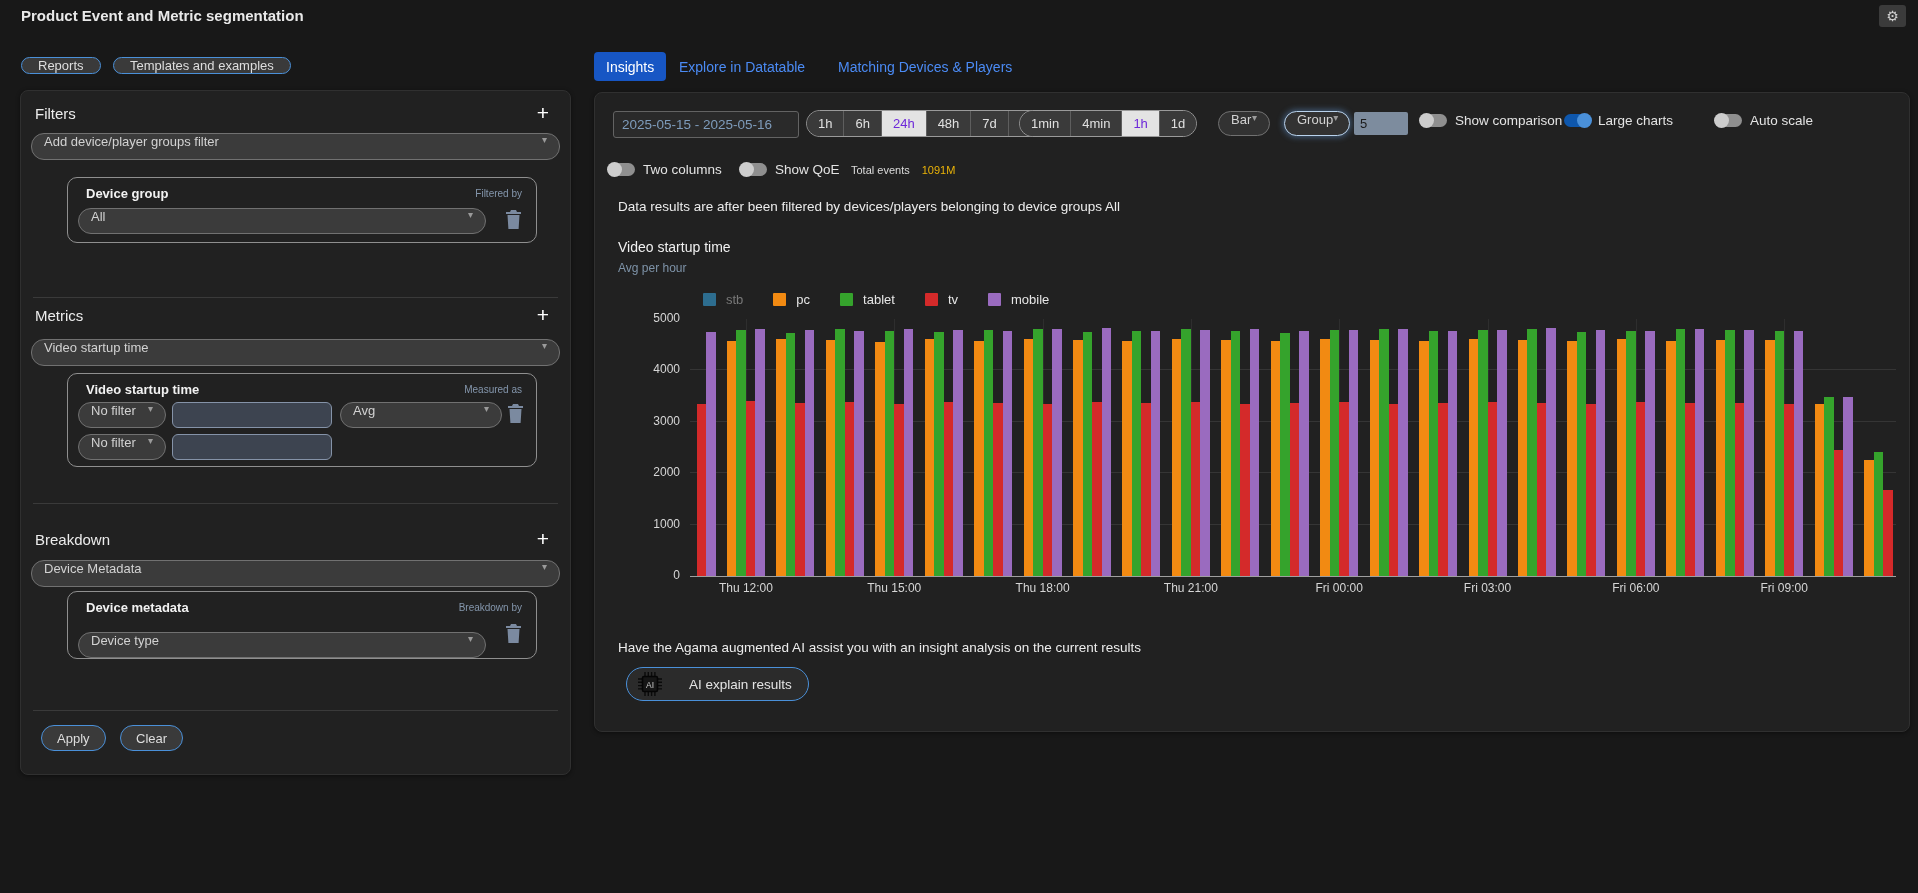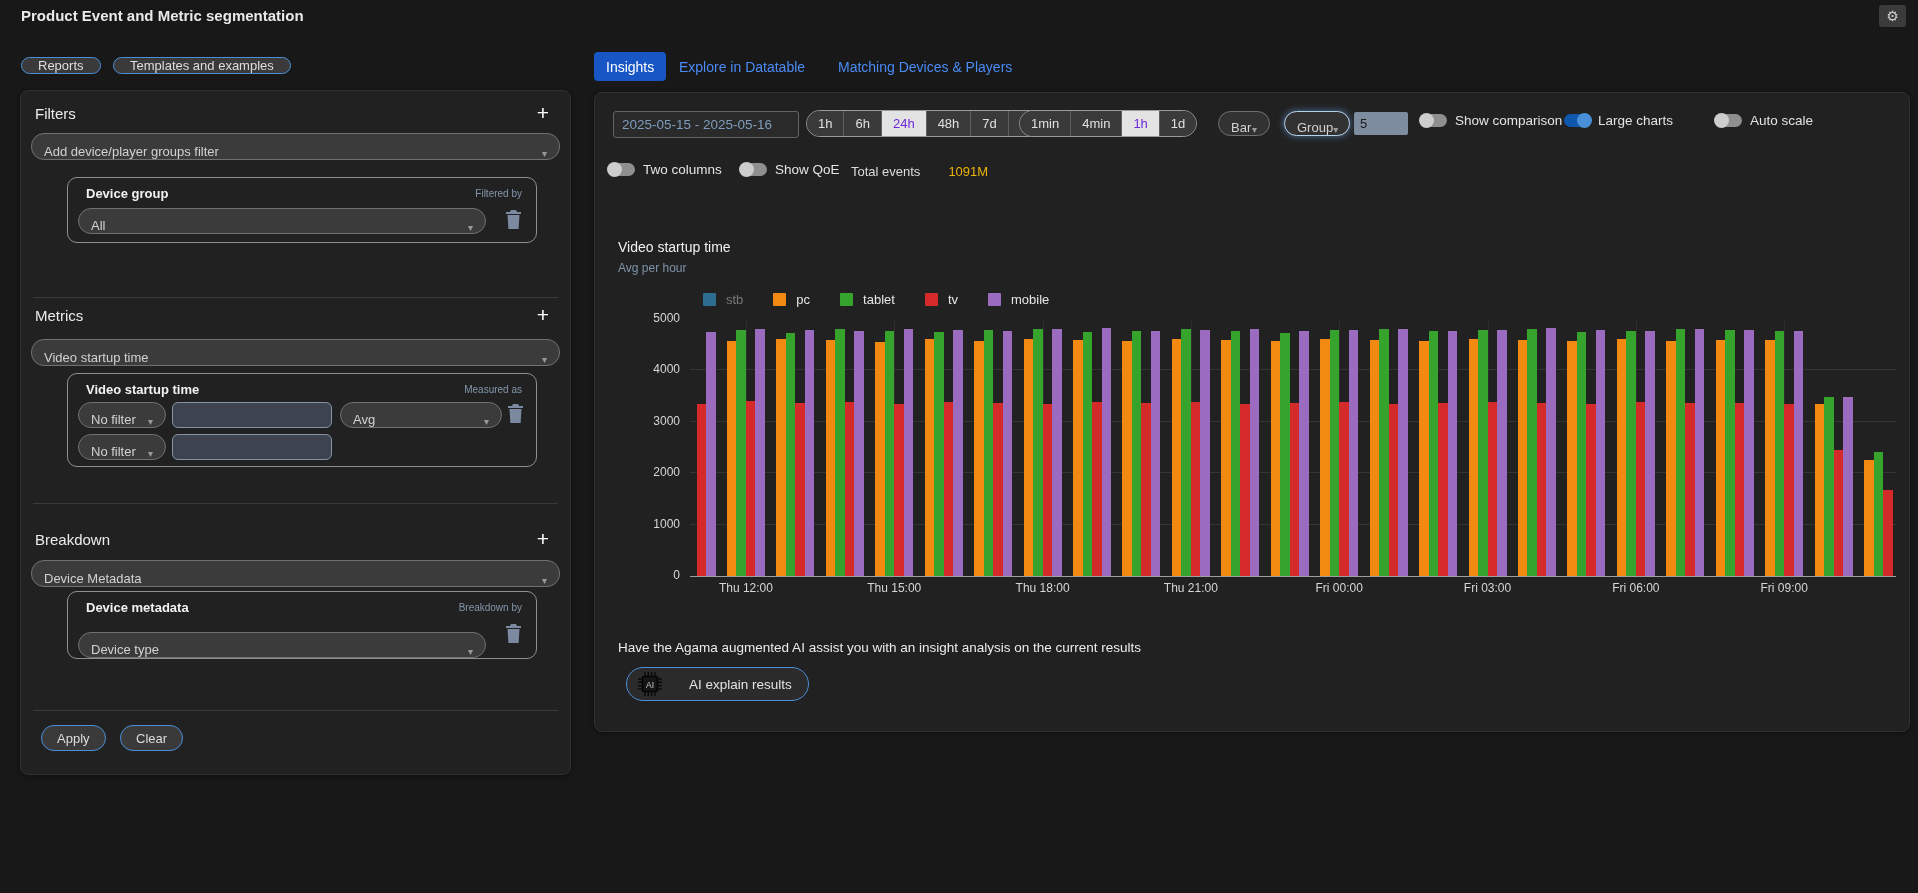--- a/index.html
+++ b/index.html
@@ -4,21 +4,21 @@
 <style>
   html,body{margin:0;padding:0}
   body{
     width:1918px;height:893px;position:relative;overflow:hidden;
     background:#181818;color:#e6e6e6;
     font-family:"Liberation Sans", sans-serif;
   }
   .panel{position:absolute;background:#212121;border:1px solid #303030;border-radius:8px;box-shadow:0 1px 4px rgba(0,0,0,.45)}
   .pill-btn{position:absolute;display:inline-flex;align-items:center;justify-content:center;height:17px;
     padding:0 16px;border:1px solid #4a90d9;border-radius:14px;background:#3a3a3a;color:#dedede;font-size:13px;cursor:pointer;box-sizing:border-box}
-  .dd{display:flex;align-items:flex-end;box-sizing:border-box;height:27px;background:#3b3b3b;border:1px solid #717171;
+  .dd{display:flex;align-items:flex-start;box-sizing:border-box;height:27px;background:#3b3b3b;border:1px solid #717171;
     border-radius:13px;padding:0 12px;font-size:13px;color:#d2d2d2;cursor:pointer}
   .dd .caret{margin-left:auto;color:#9a9a9a;font-size:10px}
   .card{position:absolute;border:1px solid #8f8f8f;border-radius:10px;box-sizing:border-box}
   .card-title{position:absolute;left:18px;top:8px;font-size:13px;font-weight:bold;color:#f2f2f2}
   .card-corner{position:absolute;right:14px;top:10px;font-size:10px;color:#8496ac}
   .section-title{position:absolute;left:14px;font-size:15px;color:#ececec}
   .plus{position:absolute;right:16px;width:22px;text-align:center;font-size:21px;font-weight:300;color:#fff;cursor:pointer;line-height:20px}
   .divider{position:absolute;left:12px;right:12px;height:1px;background:#3a3a3a}
   .trash{cursor:pointer}
   
@@ -59,21 +59,21 @@
   #plot{position:absolute;left:95px;top:226px;width:1206px;height:257px;overflow:hidden;border-bottom:1px solid #9f9f9f}
   .hgrid{position:absolute;left:0;right:0;height:1px;background:rgba(255,255,255,.09)}
   .vgrid{position:absolute;top:0;bottom:0;width:1px;background:rgba(255,255,255,.06)}
   .bar{position:absolute;bottom:0}
   .ylab{position:absolute;left:9px;width:76px;text-align:right;font-size:12px;color:#d6d6d6}
   .xlab{position:absolute;width:90px;text-align:center;font-size:12px;color:#d6d6d6;top:488px}
   #note-line{position:absolute;left:23px;top:106px;font-size:13.5px;color:#ececec}
   #ai-text{position:absolute;left:23px;top:547px;font-size:13.5px;color:#ececec}
   #ai-btn{position:absolute;left:31px;top:574px;height:34px;border:1px solid #4a90d9;border-radius:17px;background:#2b2b2b;
     display:flex;align-items:center;gap:26px;padding:0 16px 0 10px;font-size:13.5px;color:#e3e3e3;cursor:pointer;box-sizing:border-box}
-  #total-events{position:absolute;left:256px;top:71px;display:flex;gap:28px;font-size:13px;color:#dcdcdc;align-items:center}
+  #total-events{position:absolute;left:256px;top:71px;display:flex;gap:12px;font-size:11px;color:#dcdcdc;align-items:center}
   .glow{border-color:#b9d2ec !important;box-shadow:0 0 6px 1px rgba(110,170,240,.45)}
 </style>
 </head>
 <body>
 
 <div id="page-title">Product Event and Metric segmentation</div>
 <div id="gear-btn">
   <span>⚙</span>
 </div>
 <div class="pill-btn" style="left:21px;top:57px">Reports</div>
@@ -212,20 +212,21 @@
     <span class="switch off">
         <span class="knob"></span>
       </span>
     <span>Show QoE</span>
   </div>
   <div id="total-events">
     <span>Total events</span>
     <span style="color:#eab308">1091M</span>
   </div>
 
+  <div id="note-line">Data results are after been filtered by devices/players belonging to device groups All</div>
 
   <div class="chart-title">Video startup time</div>
   <div class="chart-sub">Avg per hour</div>
   <div id="legend">
       <span class="leg-item">
         <span class="leg-sq" style="background: rgb(45, 109, 143);"></span>
         <span class="leg-label dim">stb</span>
       </span>
       <span class="leg-item">
         <span class="leg-sq" style="background: rgb(242, 138, 18);"></span>

